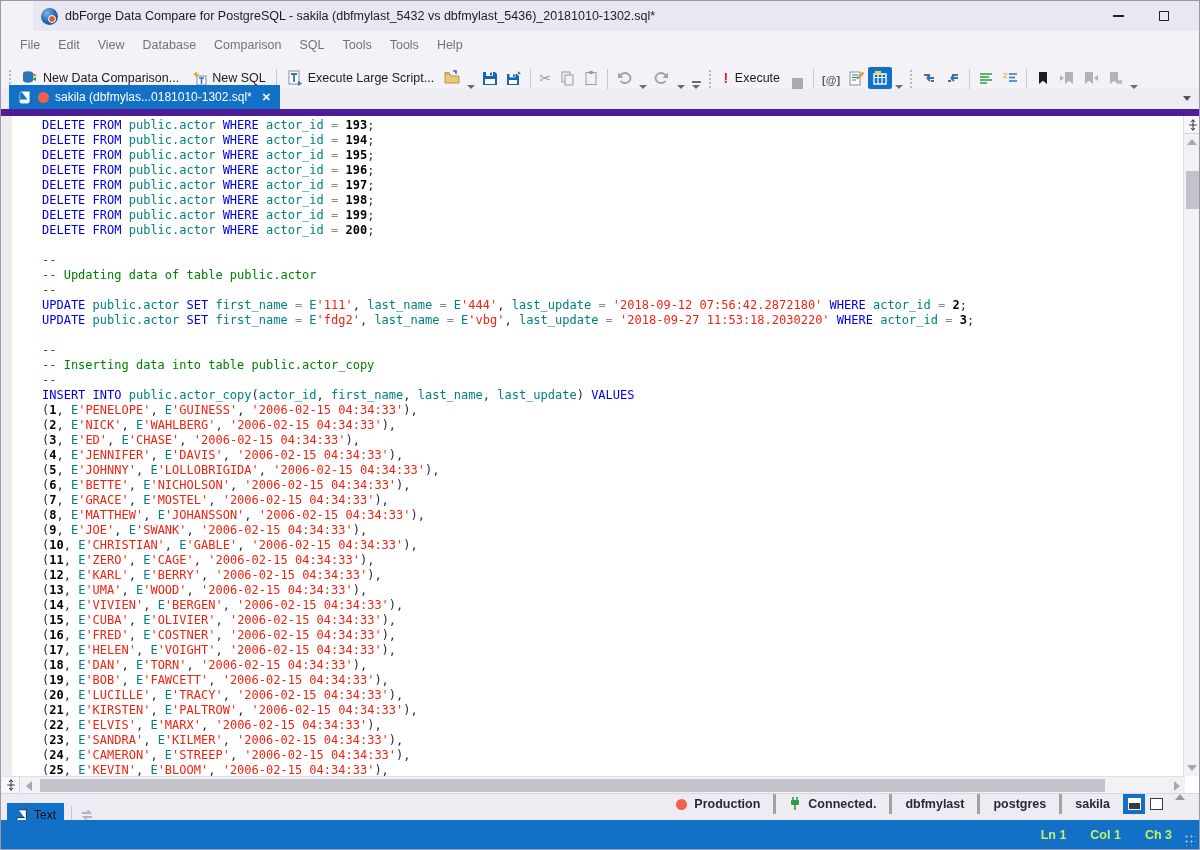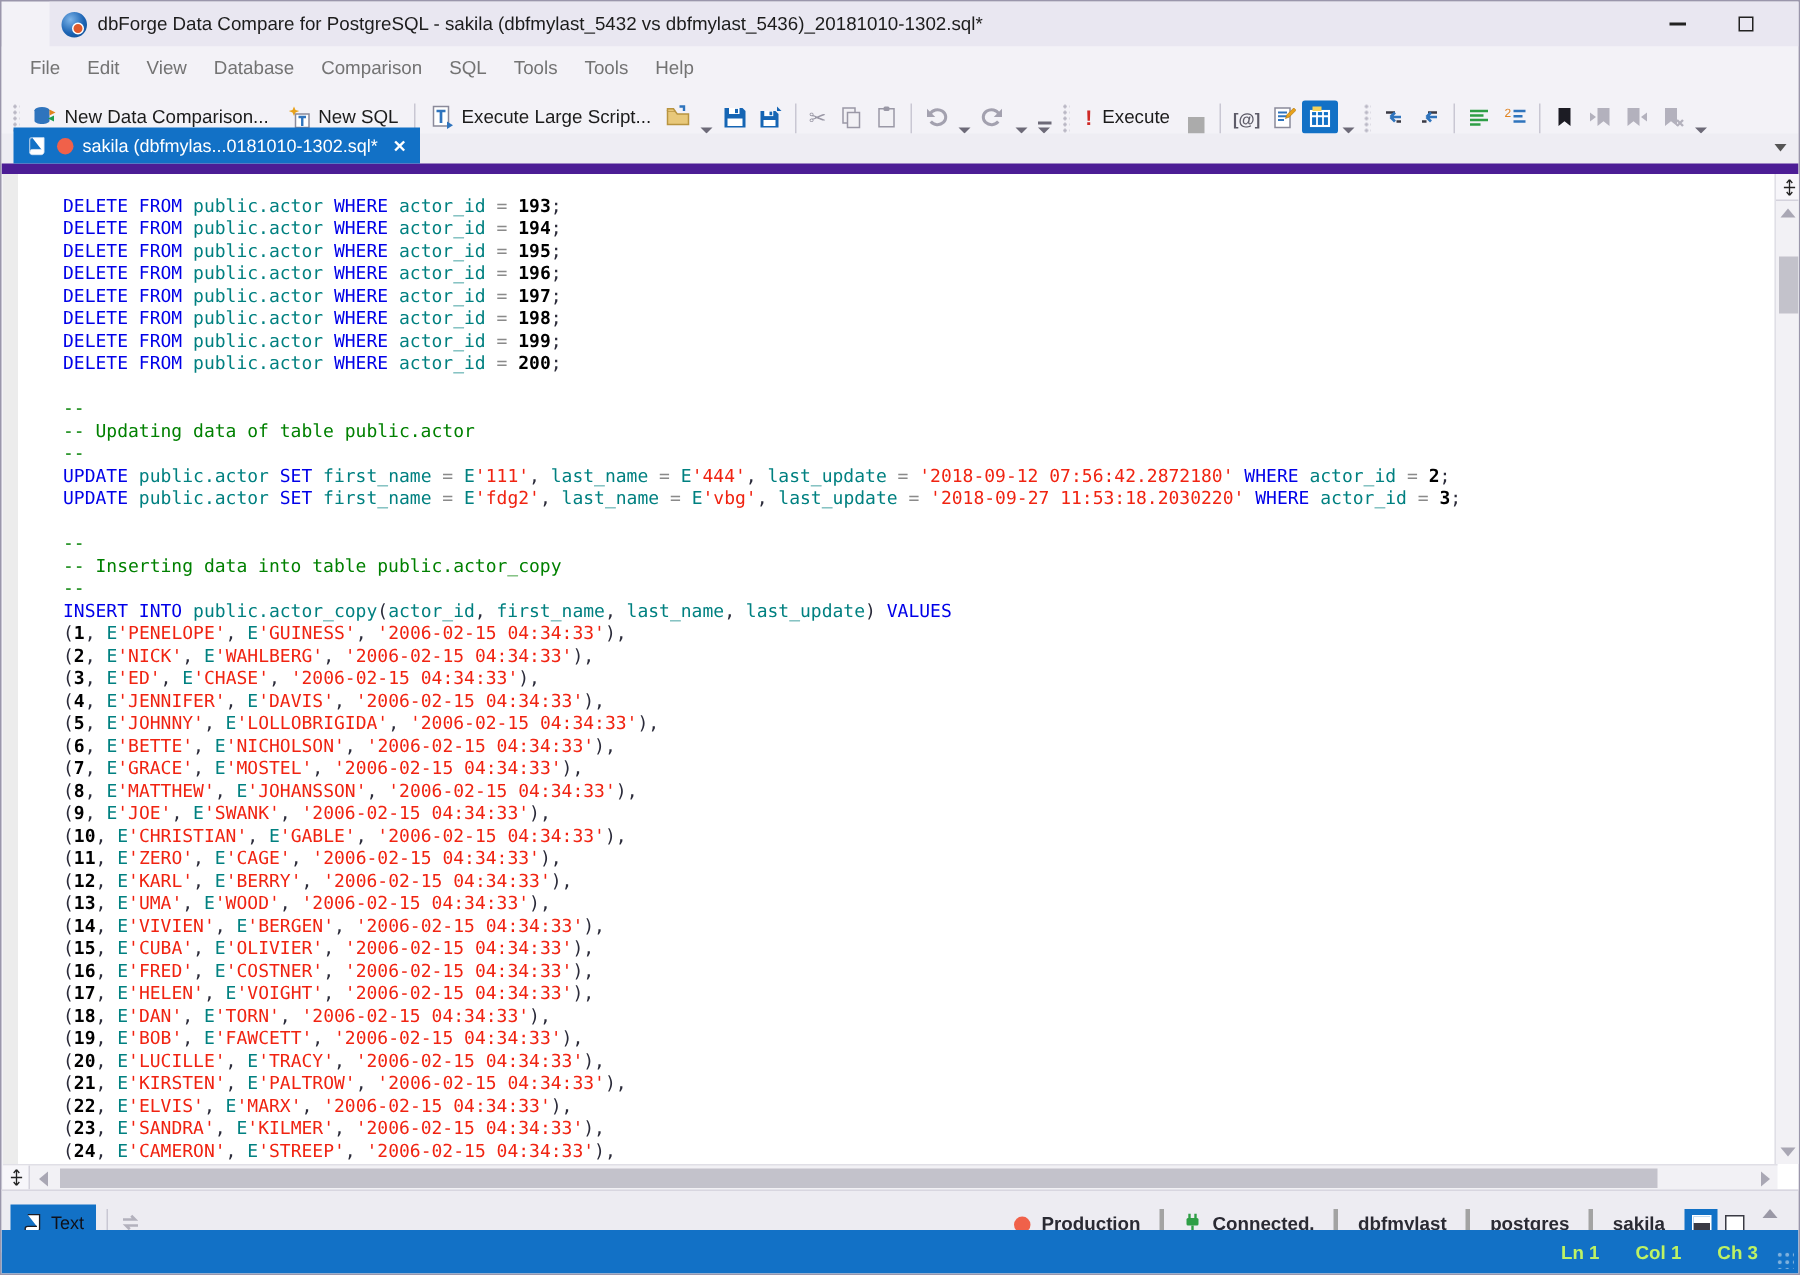--- a/index.html
+++ b/index.html
@@ -39,42 +39,42 @@
   
   .tabstrip { position:absolute; left:0; top:88px; width:100%; height:27px; background:#eeedf3; border-bottom:7px solid #4c1d95; display:flex; align-items:flex-end; }
   .tab { height:24px; margin-left:8px; background:#1271c6; color:#fff; display:flex; align-items:center; padding:0 9px; gap:6px; font-size:12px; }
   .tab-close { color:#fff; font-size:11px; font-weight:bold; margin-left:4px; }
   .tab-dot { width:11px; height:11px; border-radius:50%; background:#f0614a; }
   .tab-list-caret { margin-left:auto; margin-right:8px; margin-bottom:8px; width:0; height:0; border-left:4px solid transparent; border-right:4px solid transparent; border-top:5px solid #555; }
 
   
   .editor { position:absolute; left:1px; top:115px; width:1198px; height:677px; background:#fff; }
   .change-margin { position:absolute; left:0; top:0; width:10px; height:660px; background:#ececec; }
-  .code-area { position:absolute; left:0; top:12px; width:1181px; height:660px; overflow:hidden; padding:2px 0 0 40px;
+  .code-area { position:absolute; left:0; top:0; width:1181px; height:660px; overflow:hidden; padding:2px 0 0 40px;
                font-family:"DejaVu Sans Mono", monospace; font-size:12px; line-height:15px; white-space:pre; }
   .code-line { height:15px; }
   .tk-k { color:var(--kw); } .tk-i { color:var(--id); } .tk-c { color:var(--cm); }
   .tk-s { color:var(--st); } .tk-n { color:var(--nm); font-weight:bold; } .tk-o { color:var(--op); } .tk-p { color:#2b2b3a; }
 
   
   .vscroll { position:absolute; right:0; top:0; width:17px; height:660px; background:#f2f1f5; border-left:1px solid #e0dfe6; }
   .split-btn { width:17px; height:18px; background:#f7f6fa; border-bottom:1px solid #d4d2dc; display:flex; align-items:center; justify-content:center; }
   .arrow-up { width:0; height:0; border-left:5px solid transparent; border-right:5px solid transparent; border-bottom:6px solid #a9a7b4; margin:5px auto 0; }
   .arrow-down { width:0; height:0; border-left:5px solid transparent; border-right:5px solid transparent; border-top:6px solid #a9a7b4; position:absolute; bottom:5px; left:3px; }
   .vthumb { position:absolute; left:2px; top:55px; width:13px; height:38px; background:#c3c2cb; }
 
   
   .hscroll { position:absolute; left:0; bottom:0; width:1183px; height:17px; background:#f2f1f5; border-top:1px solid #e0dfe6; }
   .hsplit { position:absolute; left:0; top:0; width:18px; height:16px; background:#f7f6fa; border-right:1px solid #d4d2dc; display:flex; align-items:center; justify-content:center; }
   .arrow-left { position:absolute; left:24px; top:4px; width:0; height:0; border-top:5px solid transparent; border-bottom:5px solid transparent; border-right:6px solid #a9a7b4; }
   .arrow-right { position:absolute; right:5px; top:4px; width:0; height:0; border-top:5px solid transparent; border-bottom:5px solid transparent; border-left:6px solid #a9a7b4; }
   .hthumb { position:absolute; left:38px; top:2px; width:1065px; height:13px; background:#c3c2cb; }
 
   
-  .bottompanel { position:absolute; left:0; top:792px; width:100%; height:42px; background:#edecf2; border-top:1px solid #d8d6e0; display:flex; align-items:center; padding:12px 6px; }
+  .bottompanel { position:absolute; left:0; top:792px; width:100%; height:42px; background:#edecf2; border-top:1px solid #d8d6e0; display:flex; align-items:center; padding:0 6px; }
   .text-btn { display:flex; align-items:center; gap:5px; background:#1271c6; height:23px; padding:0 8px; font-size:12px; color:#101018; }
   .bp-sep { width:1px; height:18px; background:#c9c7d3; margin:0 7px; }
   .bp-right { margin-left:auto; display:flex; height:100%;font-weight:bold; }
   .bp-item { display:flex; align-items:center; gap:7px; font-size:12.5px; color:#2a2a33; padding:0 13px; border-left:3px solid #a3a3a3; height:20px; }
   .bp-item:first-child { border-left:none; }
   .prod-dot { width:11px; height:11px; border-radius:50%; background:#f0614a; }
   .layout-btn { width:22px; height:20px; display:flex; align-items:center; justify-content:center; }
   .layout-btn.active { background:#1271c6; }
   .pane-glyph { width:13px; height:12px; border:1.5px solid #fff; background:linear-gradient(#fff 0 45%, #3a3a44 45% 100%); }
   .pane-glyph-plain { width:13px; height:12px; border:1.5px solid #3a3a44; background:#fff; }

